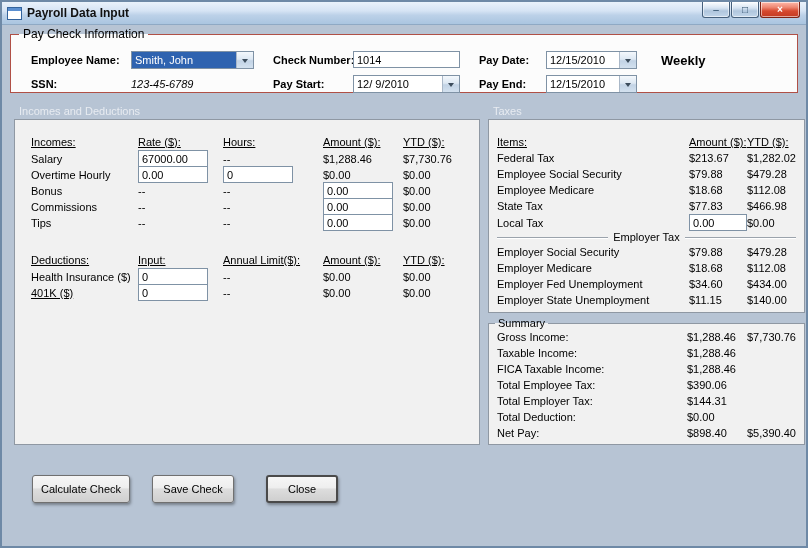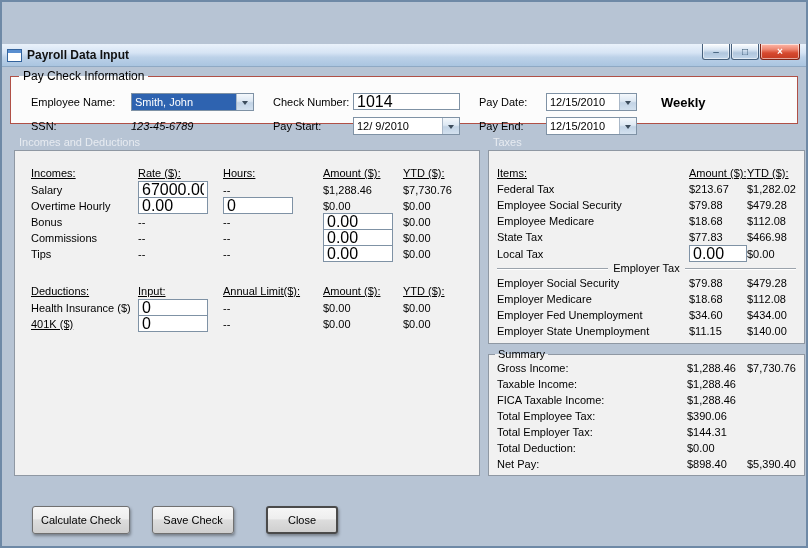--- a/index.html
+++ b/index.html
@@ -1,34 +1,34 @@
 <!DOCTYPE html>
 <html><head>
 <meta charset="utf-8">
 <style>
   html,body{margin:0;padding:0;}
   body{width:808px;height:548px;overflow:hidden;font-family:"Liberation Sans",sans-serif;font-size:11px;color:#000;background:#666;}
   .window{position:absolute;top:0;left:0;width:808px;height:548px;border:2px solid #6e89a6;background:#b7c4d4;display:flex;flex-direction:column;box-sizing:border-box;}
   
   .titlebar{height:22px;flex:0 0 22px;display:flex;align-items:center;padding-left:5px;position:relative;
-    background:linear-gradient(#eaf2fb,#d6e4f4 40%,#bcd1e8 60%,#aac5e0);border-bottom:1px solid #8fa9c4;margin-top:42px;}
+    background:linear-gradient(#eaf2fb,#d6e4f4 40%,#bcd1e8 60%,#aac5e0);border-bottom:1px solid #8fa9c4;}
   .app-icon{width:15px;height:13px;margin-right:5px;background:#fff;border:1px solid #33639c;box-shadow:inset 0 3px 0 #5a8fd0;box-sizing:border-box;}
   .title-text{font-size:12px;font-weight:bold;color:#111;}
   .caption-buttons{position:absolute;right:6px;top:0;display:flex;gap:1px;}
   .cap{width:28px;height:16px;border:1px solid #46607c;border-top:none;border-radius:0 0 3px 3px;
     background:linear-gradient(#fdfeff,#d7e4f2 40%,#b0c6dd 60%,#c3d6ea);color:#2a4a66;font-size:10px;line-height:14px;
     text-align:center;padding:0;font-family:"Liberation Sans",sans-serif;box-shadow:inset 0 0 0 1px rgba(255,255,255,.55);cursor:default;}
   .cap.close{width:40px;background:linear-gradient(#ffb9aa,#ee8873 35%,#d6492f 60%,#c43a22);color:#fff;border-color:#7e2315;font-weight:bold;}
   
   fieldset{border:1px solid #8f98a3;padding:0;margin:0;}
   .pcg{position:relative;margin:2px 8px 0 8px;height:64px;background:#fcfcfc;border:1px solid #b05046;}
   .pcg legend{margin-left:8px;padding:0 4px;font-size:12px;color:#000;}
-  .pcg .lbl{position:absolute;white-space:nowrap;}
+  .pcg .lbl{position:absolute;white-space:nowrap;font-weight:bold;}
   .pcg .val{position:absolute;white-space:nowrap;font-style:italic;}
-  .tbx{height:17px;border:1px solid #7f92a5;background:#fff;font-family:"Liberation Sans",sans-serif;font-size:16px;padding:0 3px;box-sizing:border-box;}
+  .tbx{height:17px;border:1px solid #7f92a5;background:#fff;font-family:"Liberation Sans",sans-serif;font-size:11px;padding:0 3px;box-sizing:border-box;}
   .combo{position:absolute;height:18px;border:1px solid #7f92a5;background:#fff;display:flex;align-items:stretch;box-sizing:border-box;}
   .combo-sel{flex:1;display:flex;align-items:center;padding:0 3px;white-space:nowrap;overflow:hidden;}
   .combo-sel.selected{background:#2e63b0;color:#fff;}
   .combo-btn{width:16px;display:flex;align-items:center;justify-content:center;border-left:1px solid #aab8c8;
     background:linear-gradient(#f4f8fc,#dde8f3 45%,#c2d3e5 55%,#d3e1ef);}
   .combo-btn::after{content:"";border:3px solid transparent;border-top:4px solid #3c4c5c;margin-top:4px;}
   .weekly{position:absolute;font-size:13px;font-weight:bold;}
   
   .main{display:flex;gap:8px;margin:10px 12px 0 12px;}
   .left-col{width:466px;flex:0 0 466px;}

